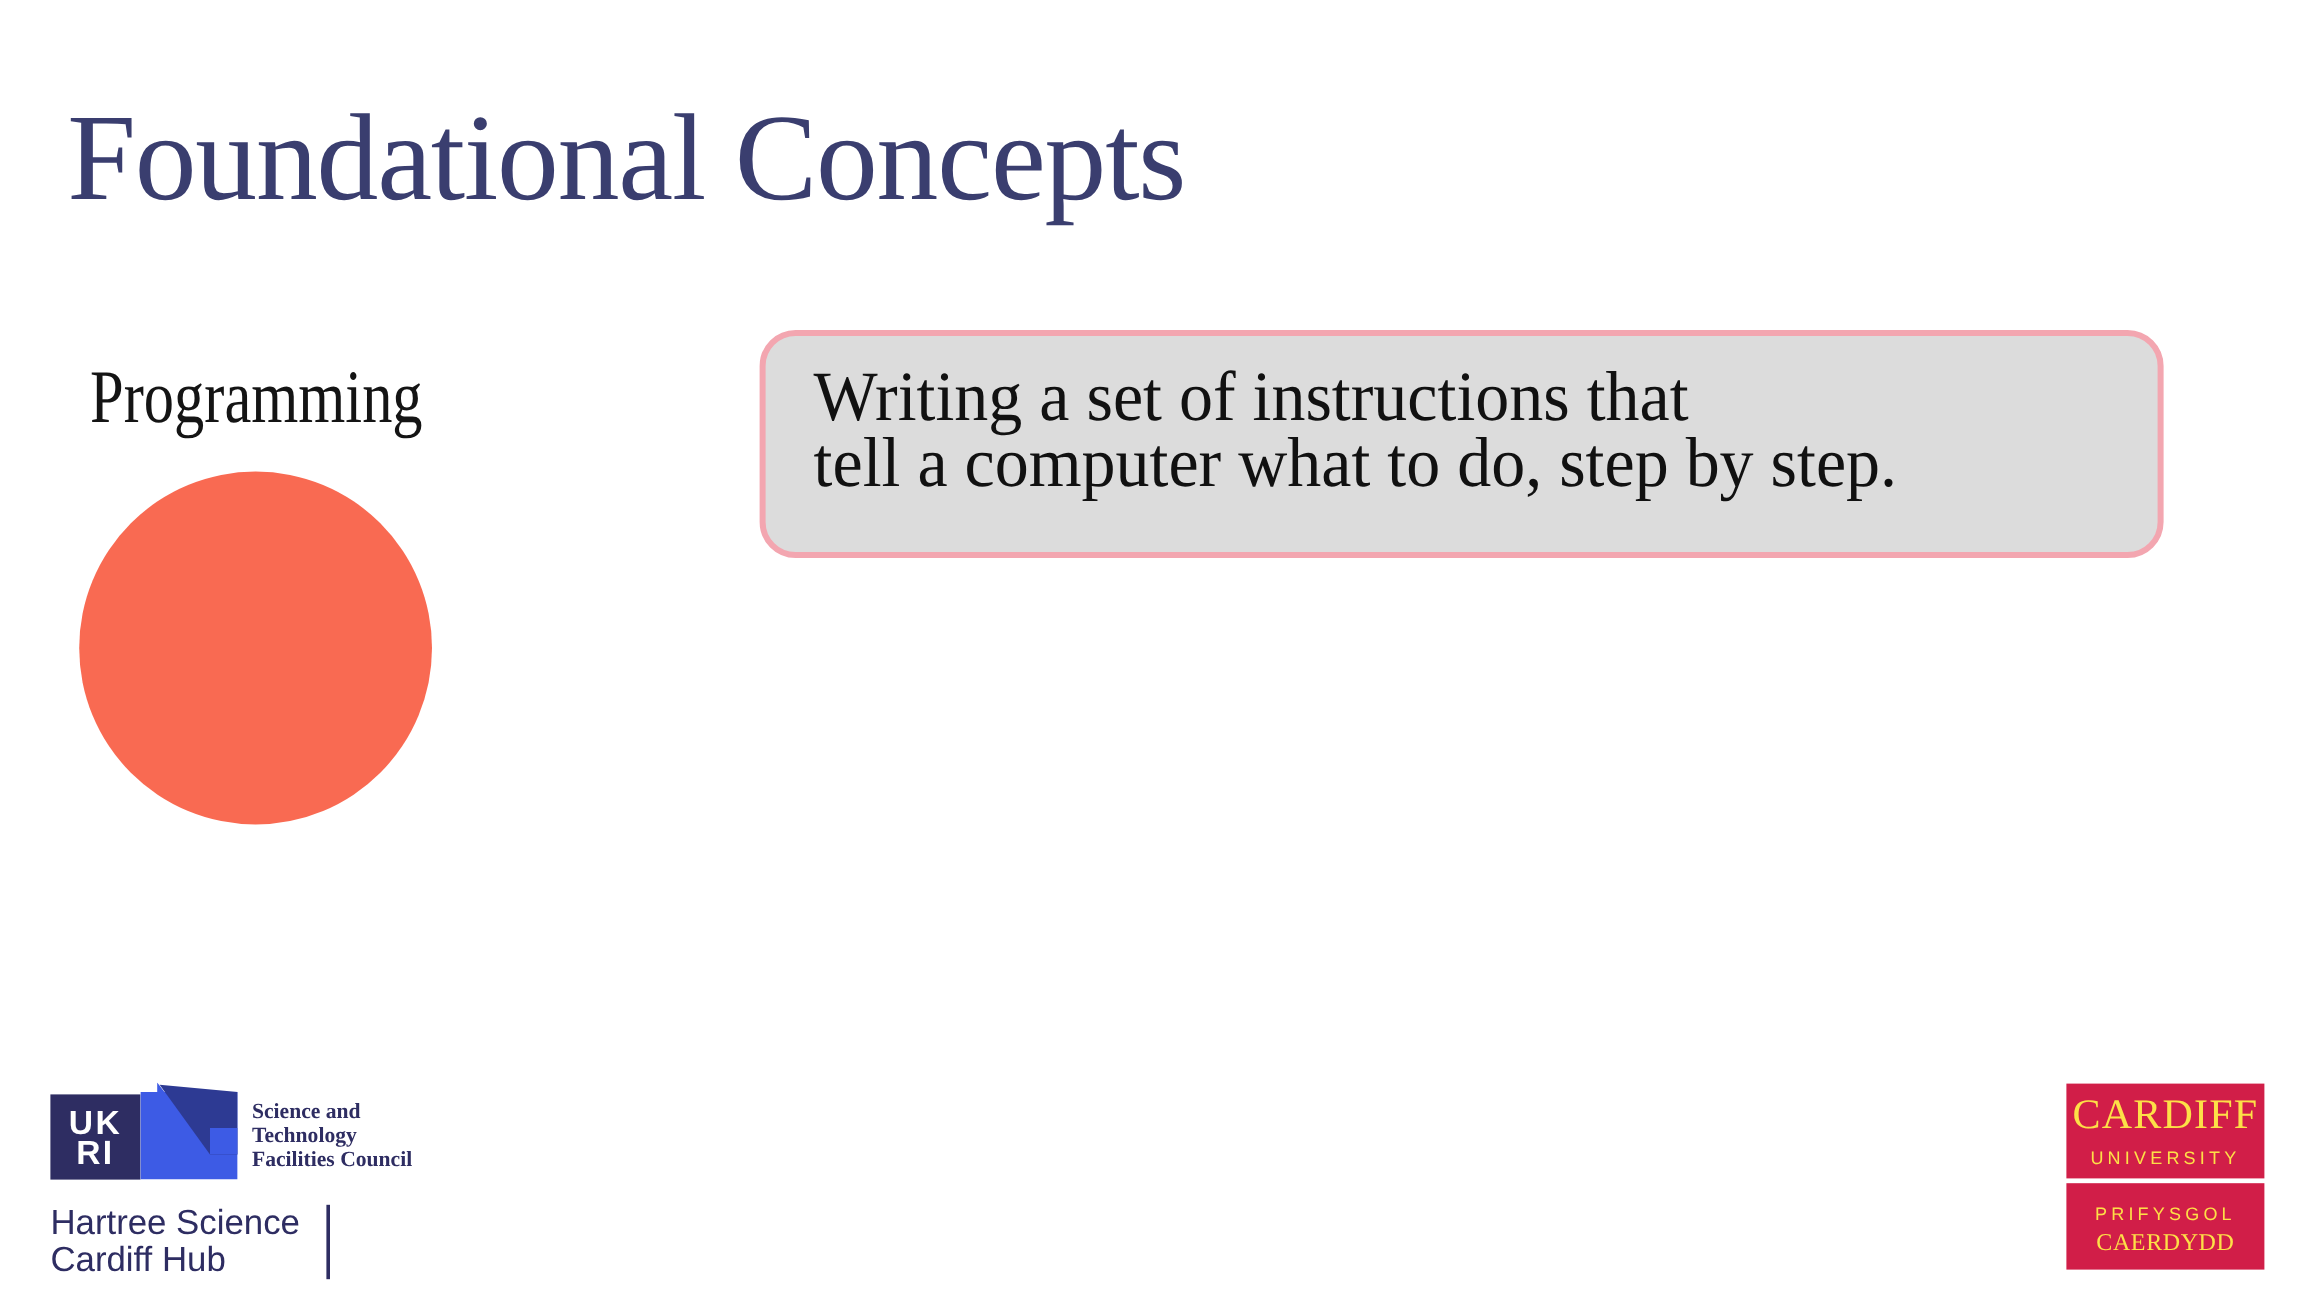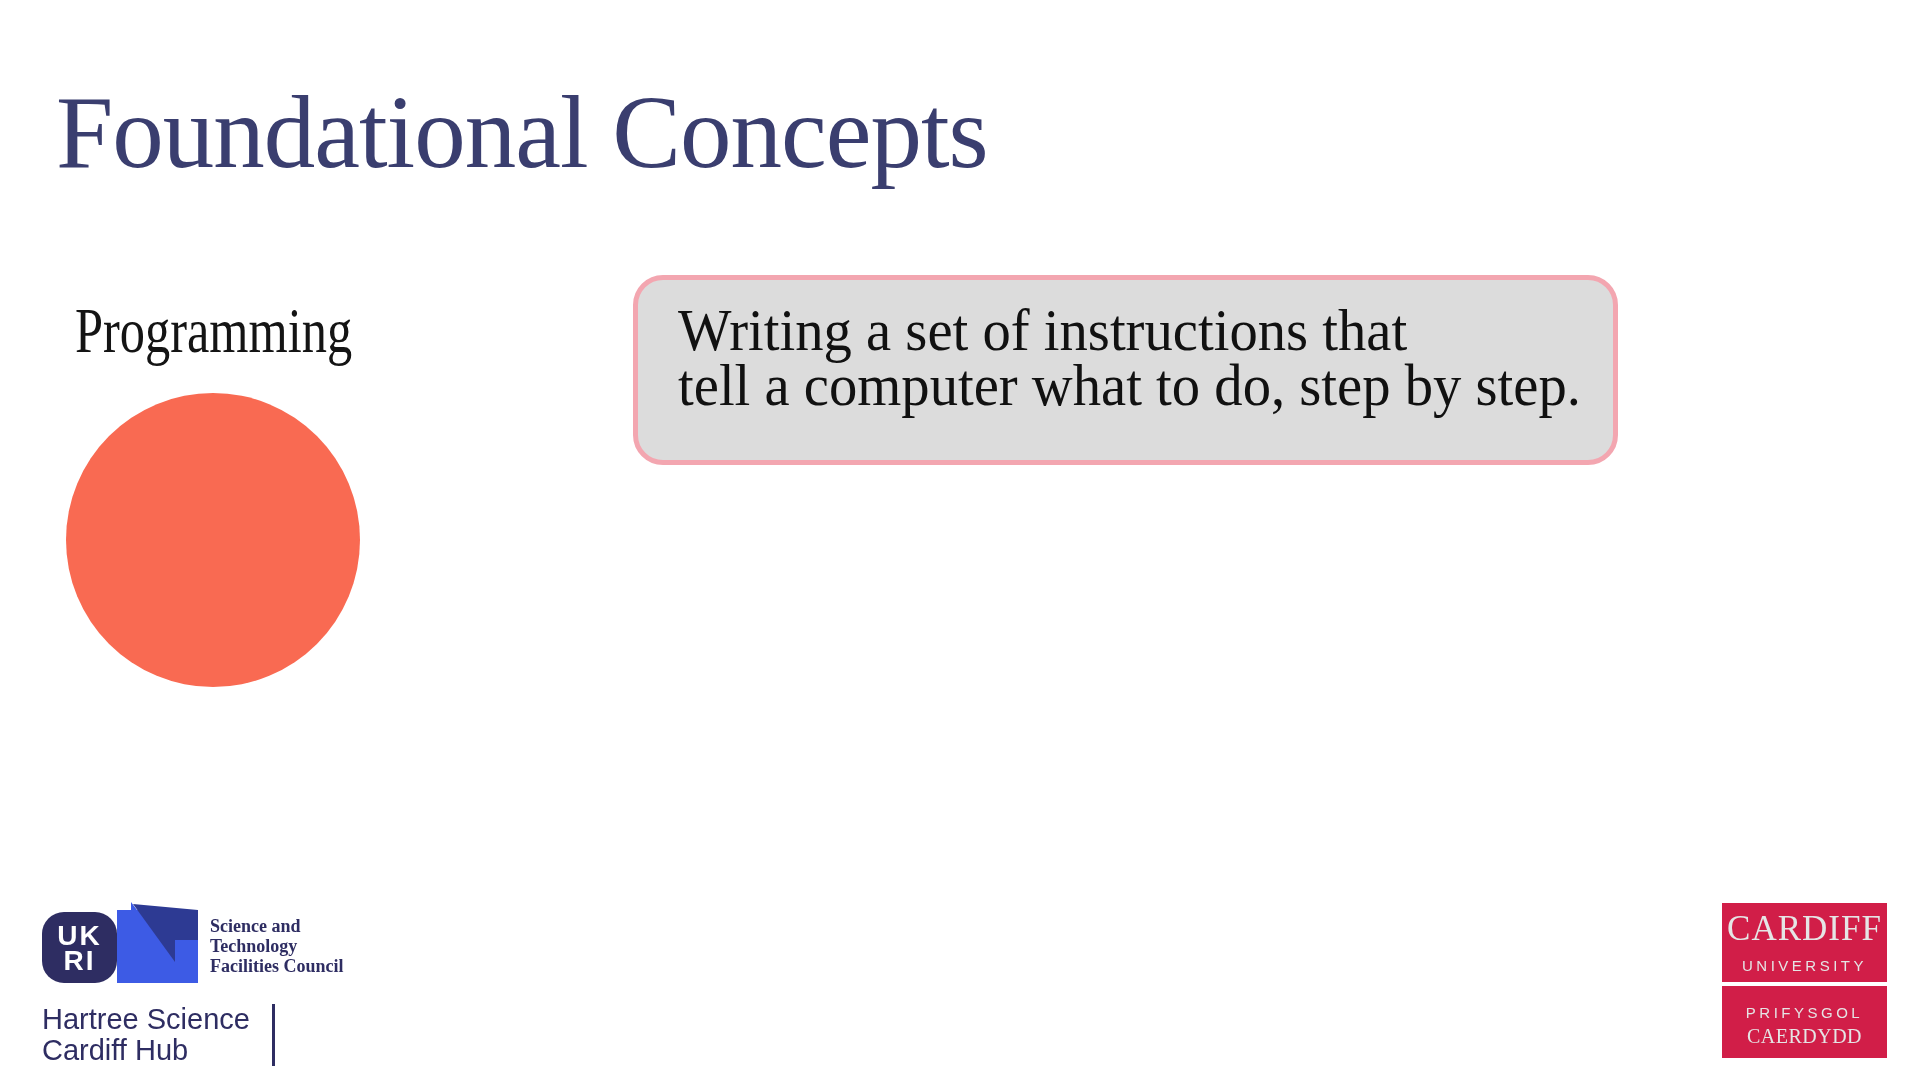--- a/index.html
+++ b/index.html
@@ -33,21 +33,21 @@
   }
   .concept-circle{
     left:66px;top:393px;
     width:294px;height:294px;
     border-radius:50%;
   }
 
   
   .definition-box{
     left:633px;top:275px;
-    width:985px;height:190px;
+    width:1170px;height:190px;
     box-sizing:border-box;
     border:5px solid #F3A6B0;
     border-radius:30px;
     background:#DCDCDC;
     padding:23px 0 0 40px;
   }
   .definition-text{
     font-size:59px;
     line-height:55px;
     color:#111111;
@@ -59,21 +59,21 @@
   
   .ukri-row{left:42px;top:902px;width:460px;height:81px;}
   .ukri-letterbox{
     position:absolute;left:0;top:10px;
     width:75px;height:71px;
     display:flex;flex-direction:column;
     align-items:center;justify-content:center;
     font-family:"Liberation Sans", sans-serif;
     font-weight:900;
     color:#ffffff;
-    font-size:28px;line-height:25px;letter-spacing:2px;border-radius:22px;
+    font-size:28px;line-height:25px;letter-spacing:2px;
   }
   .ukri-flag{position:absolute;left:75px;top:0;}
   .stfc-name{
     position:absolute;left:168px;top:14px;
     font-family:Liberation Serif, serif;
     font-weight:700;
     font-size:18px;line-height:20px;
   }
   .hartree-row{
     left:42px;top:1004px;
@@ -82,21 +82,21 @@
     font-size:29px;line-height:31px;
     white-space:nowrap;
   }
   .hartree-divider{width:3px;margin:0 17px 0 22px;}
 
   
   .cardiff-logo{left:1722px;top:903px;width:165px;}
   .cardiff-block{
     box-sizing:border-box;
     width:165px;
-    color:#e5e5e5;
+    color:#fde047;
     display:flex;flex-direction:column;
     align-items:center;justify-content:center;
     text-align:left;
   }
   .cardiff-block.top{height:79px;margin-bottom:4px;}
   .cardiff-block.bottom{height:72px;}
   .cardiff-big{font-size:35px;line-height:34px;letter-spacing:1px;}
   .cardiff-small{
     font-size:15px;line-height:16px;letter-spacing:3.5px;
     font-family:"Liberation Sans", sans-serif;

